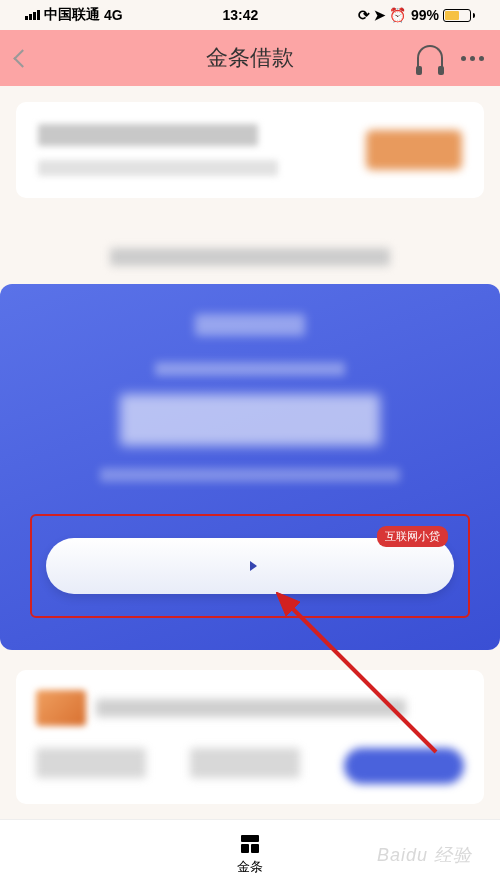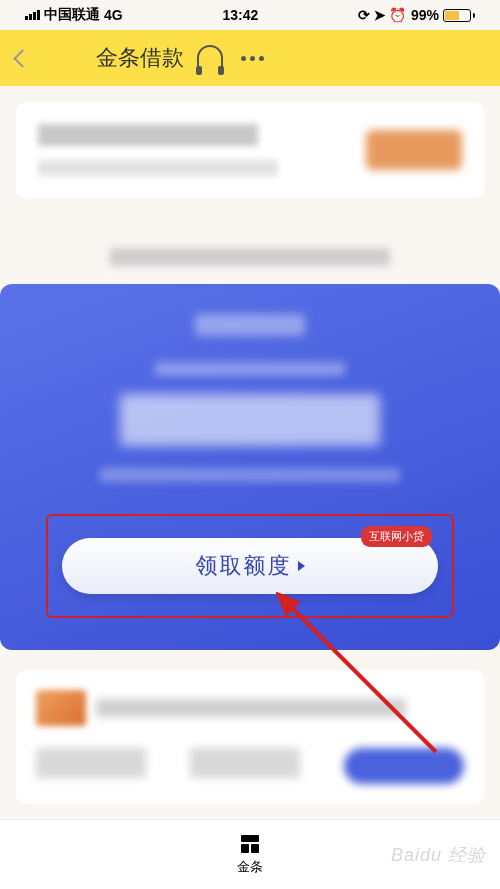--- a/index.html
+++ b/index.html
@@ -29,22 +29,23 @@
       display: flex; align-items: center; padding: 1px;
     }
     .battery-fill { height: 100%; width: 59%; background: #f6c143; border-radius: 1px; }
     .battery-tip {
       width: 2px; height: 5px; background: #000;
       border-radius: 0 2px 2px 0;
     }
     
     .nav {
       height: 56px; display: flex; align-items: center;
-      padding: 0 16px;
-      background: #fde047;
+      justify-content: space-between; padding: 0 16px;
+      background: #fca5a5;
+      gap: 11px;
     }
     .nav-title { font-size: 22px; color: #333; }
     .nav-left, .nav-right { display: flex; align-items: center; gap: 18px; min-width: 80px; }
     .nav-right { justify-content: flex-end; }
     .back-icon {
       width: 13px; height: 13px;
       border-left: 2.5px solid #999; border-bottom: 2.5px solid #999;
       transform: rotate(45deg);
     }
     .headset {
@@ -73,21 +74,21 @@
     .card1-btn {
       width: 96px; height: 40px; background: #e89a5d;
       border-radius: 6px; filter: blur(4px);
     }
     .section-title {
       width: 280px; height: 18px; background: #ccc;
       margin: 0 auto 18px; filter: blur(4px); border-radius: 2px;
     }
     .big-card {
       background: linear-gradient(160deg, #5a72e8 0%, #3a4fd4 100%);
-      border-radius: 12px; padding: 30px 40px 32px;
+      border-radius: 12px; padding: 30px 24px 32px;
       position: relative; overflow: hidden;
       margin: 12px -16px;
     }
     .bc-badge {
       width: 110px; height: 22px; background: rgba(255,255,255,.4);
       filter: blur(5px); margin: 0 auto 26px; border-radius: 3px;
     }
     .bc-sub {
       width: 190px; height: 14px; background: rgba(255,255,255,.35);
       filter: blur(4px); margin: 0 auto 18px; border-radius: 2px;
@@ -176,21 +177,21 @@
       border-left: 2px solid #aaa; border-right: 2px solid #aaa;
     }
     .face-icon::after {
       content: ""; position: absolute;
       bottom: 3px; left: 4px; right: 4px; height: 5px;
       border: 2px solid #aaa; border-top: none;
       border-radius: 0 0 10px 10px;
     }
     
     .watermark {
-      position: absolute; bottom: 22px; right: 14px;
+      position: absolute; bottom: 22px; right: 28px;
       color: rgba(200,200,200,.7); font-size: 18px;
       font-style: italic; letter-spacing: 1px;
       pointer-events: none;
     }
     
     .arrow {
       position: absolute; top: 592px; left: 276px;
       width: 180px; height: 180px; pointer-events: none;
     }
     .arrow line, .arrow polygon { stroke: #d32020; fill: #d32020; }
@@ -251,21 +252,20 @@
   <div class="section-title"></div>
 
   <div class="big-card">
     <div class="bc-badge"></div>
     <div class="bc-sub"></div>
     <div class="bc-amount"></div>
     <div class="bc-note"></div>
     <div class="red-box">
       <div class="pill-btn">
         <span class="pill-badge">互联网小贷</span>
-        <span class="pill-label">领取额度</span>
         <span class="tri"></span>
       </div>
     </div>
   </div>
 
   <div class="card3">
     <div class="c3-top">
       <div class="c3-img"></div>
       <div class="c3-title"></div>
     </div>

